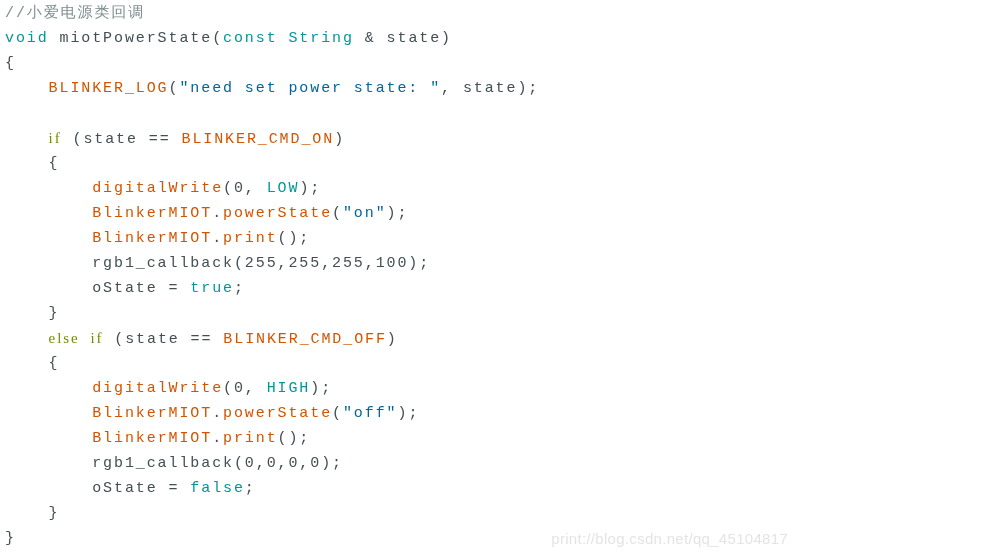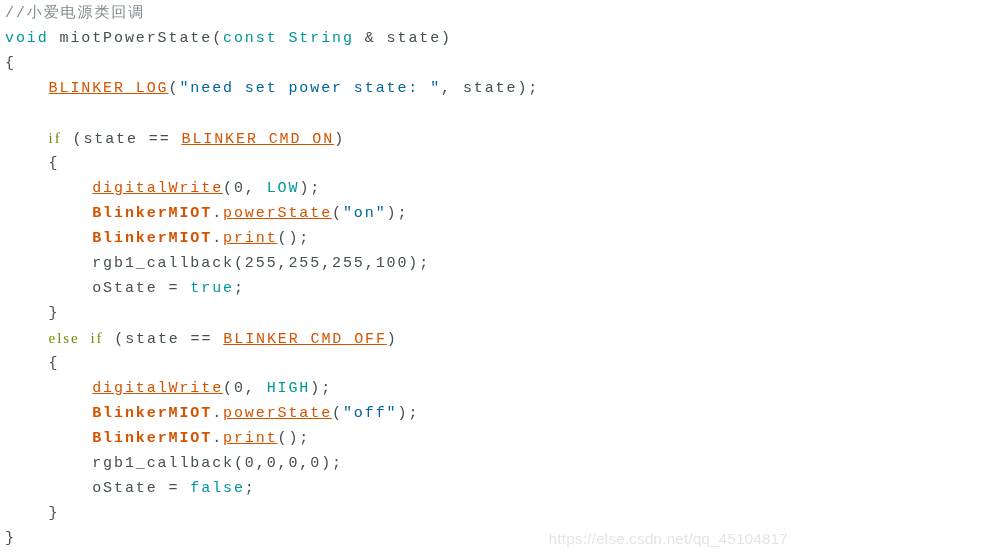--- a/index.html
+++ b/index.html
@@ -26,34 +26,34 @@
     color: var(--c-plain, #434F54);
   }
   .line {
     height: 25px;
     line-height: 25px;
   }
   .tok-plain            { color: var(--c-plain); }
   .tok-comment          { color: var(--c-comment); }
   .tok-keyword_type     { color: var(--c-keyword_type); }
   .tok-keyword_structure{ color: var(--c-keyword_structure); font-family: Liberation Serif, serif; }
-  .tok-function         { color: var(--c-function); text-decoration: underline; }
-  .tok-class_name       { color: var(--c-class_name); font-weight: bold; }
+  .tok-function         { color: var(--c-function); }
+  .tok-class_name       { color: var(--c-class_name); font-weight: normal; }
   .tok-string           { color: var(--c-string); }
   .tok-literal          { color: var(--c-literal); font-family: Liberation Mono, monospace; }
   .watermark {
     position: absolute;
     right: 18px;
     bottom: 6px;
     font-family: "Liberation Sans", sans-serif;
     font-size: 15px;
     letter-spacing: 0.3px;
     color: var(--c-watermark, #E4E4E4);
     user-select: none;
   }
 </style>
 </head>
 <body>
 
 <div class="code-area">
   <pre class="code-block"><div class="line"><span class="tok-comment">//小爱电源类回调</span></div><div class="line"><span class="tok-keyword_type">void</span><span class="tok-plain"> miotPowerState(</span><span class="tok-keyword_type">const</span><span class="tok-plain"> </span><span class="tok-keyword_type">String</span><span class="tok-plain"> &amp; state)</span></div><div class="line"><span class="tok-plain">{</span></div><div class="line"><span class="tok-plain">    </span><span class="tok-function">BLINKER_LOG</span><span class="tok-plain">(</span><span class="tok-string">"need set power state: "</span><span class="tok-plain">, state);</span></div><div class="line">&nbsp;</div><div class="line"><span class="tok-plain">    </span><span class="tok-keyword_structure">if</span><span class="tok-plain"> (state == </span><span class="tok-function">BLINKER_CMD_ON</span><span class="tok-plain">)</span></div><div class="line"><span class="tok-plain">    {</span></div><div class="line"><span class="tok-plain">        </span><span class="tok-function">digitalWrite</span><span class="tok-plain">(0, </span><span class="tok-literal">LOW</span><span class="tok-plain">);</span></div><div class="line"><span class="tok-plain">        </span><span class="tok-class_name">BlinkerMIOT</span><span class="tok-plain">.</span><span class="tok-function">powerState</span><span class="tok-plain">(</span><span class="tok-string">"on"</span><span class="tok-plain">);</span></div><div class="line"><span class="tok-plain">        </span><span class="tok-class_name">BlinkerMIOT</span><span class="tok-plain">.</span><span class="tok-function">print</span><span class="tok-plain">();</span></div><div class="line"><span class="tok-plain">        rgb1_callback(255,255,255,100);</span></div><div class="line"><span class="tok-plain">        oState = </span><span class="tok-literal">true</span><span class="tok-plain">;</span></div><div class="line"><span class="tok-plain">    }</span></div><div class="line"><span class="tok-plain">    </span><span class="tok-keyword_structure">else</span><span class="tok-plain"> </span><span class="tok-keyword_structure">if</span><span class="tok-plain"> (state == </span><span class="tok-function">BLINKER_CMD_OFF</span><span class="tok-plain">)</span></div><div class="line"><span class="tok-plain">    {</span></div><div class="line"><span class="tok-plain">        </span><span class="tok-function">digitalWrite</span><span class="tok-plain">(0, </span><span class="tok-literal">HIGH</span><span class="tok-plain">);</span></div><div class="line"><span class="tok-plain">        </span><span class="tok-class_name">BlinkerMIOT</span><span class="tok-plain">.</span><span class="tok-function">powerState</span><span class="tok-plain">(</span><span class="tok-string">"off"</span><span class="tok-plain">);</span></div><div class="line"><span class="tok-plain">        </span><span class="tok-class_name">BlinkerMIOT</span><span class="tok-plain">.</span><span class="tok-function">print</span><span class="tok-plain">();</span></div><div class="line"><span class="tok-plain">        rgb1_callback(0,0,0,0);</span></div><div class="line"><span class="tok-plain">        oState = </span><span class="tok-literal">false</span><span class="tok-plain">;</span></div><div class="line"><span class="tok-plain">    }</span></div><div class="line"><span class="tok-plain">}</span></div></pre>
-  <div class="watermark">https://else.csdn.net/qq_45104817</div>
+  <div class="watermark">print://blog.csdn.net/qq_45104817</div>
 </div>
 
 </body></html>

